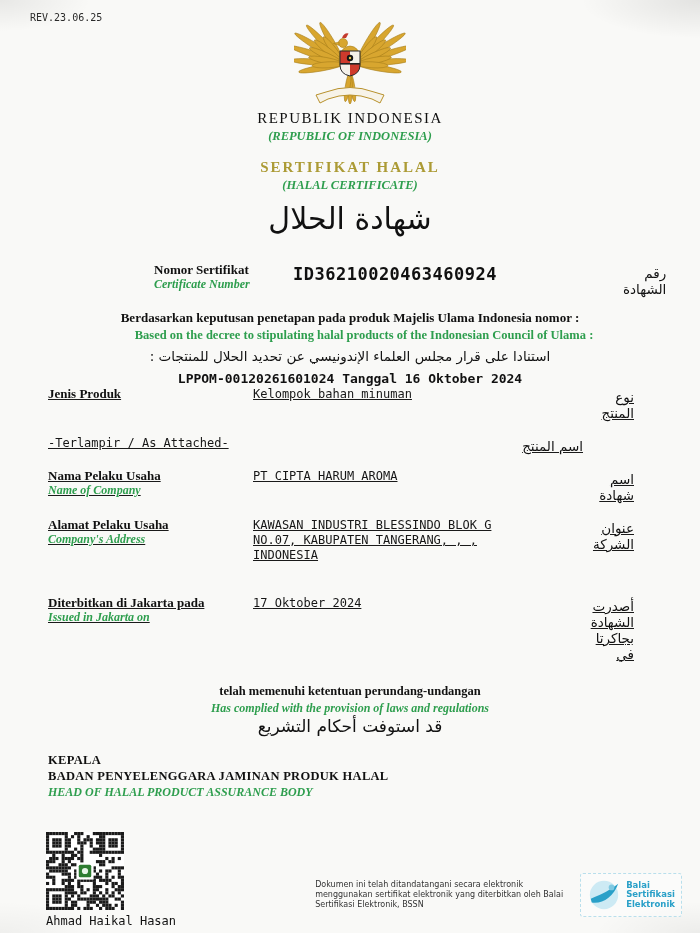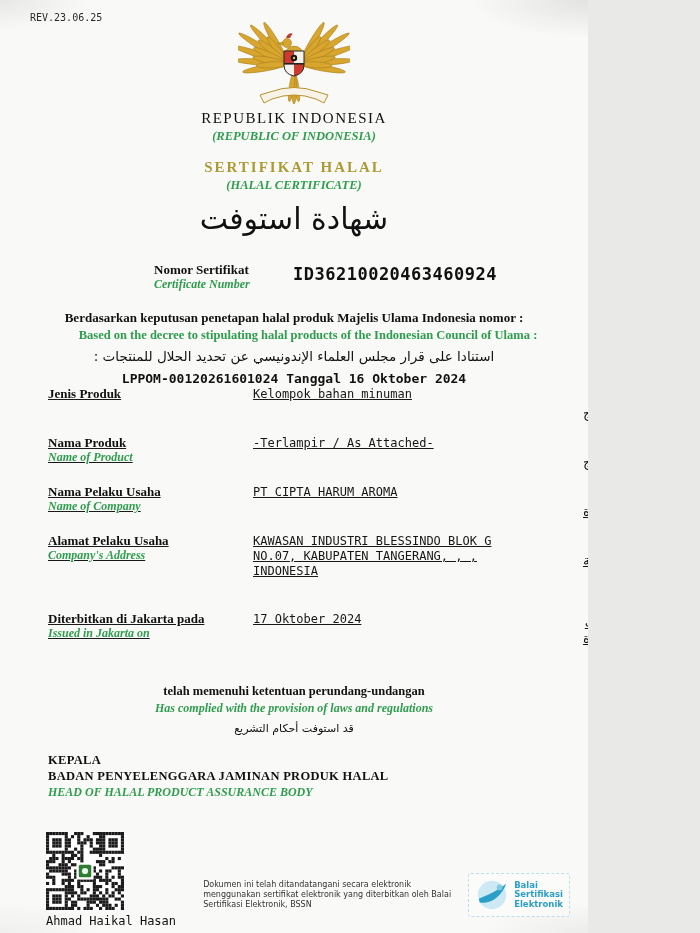--- a/index.html
+++ b/index.html
@@ -3,21 +3,21 @@
 <meta charset="utf-8">
 <style>
   :root{
     --green:#2e9e4e;
     --gold:#ac9b35;
     --teal:#2aa0c8;
   }
   *{margin:0;padding:0;box-sizing:border-box;}
   html,body{margin:0;padding:0;background:#e9e9e7;}
   .page{
-    position:relative;width:588px;height:933px;background:#f9f9f7;
+    position:relative;width:700px;height:933px;background:#f9f9f7;
     font-family:"Liberation Serif",serif;color:#1a1a1a;overflow:hidden;
   }
   .page::before{
     content:"";position:absolute;inset:0;pointer-events:none;
     background:
       radial-gradient(130px 45px at 0% 0%, rgba(0,0,0,0.07), transparent 70%),
       radial-gradient(170px 55px at 100% 0%, rgba(0,0,0,0.09), transparent 70%),
       radial-gradient(150px 45px at 100% 100%, rgba(0,0,0,0.05), transparent 70%),
       radial-gradient(150px 45px at 0% 100%, rgba(0,0,0,0.04), transparent 70%);
   }
@@ -42,21 +42,21 @@
   .decree .d-en{font-size:12.5px;font-weight:bold;color:var(--green);margin-top:2px;padding-left:28px;}
   .decree .d-ar{font-size:13.5px;font-family:"DejaVu Sans",sans-serif;direction:rtl;margin-top:5px;color:#111;}
   .decree .d-num{font-family:"DejaVu Sans Mono",monospace;font-size:13px;font-weight:bold;margin-top:7px;color:#111;}
   .fields{position:absolute;top:386px;left:0;right:16px;text-decoration:underline;}
   .row{margin-bottom:14px;}
   .val{font-family:"DejaVu Sans Mono",monospace;font-size:12px;line-height:15px;color:#161616;white-space:pre-line;padding-top:1px;}
   .row-date{margin-top:32px;}
   .compliance{position:absolute;top:684px;left:0;right:0;text-align:center;}
   .compliance .c-id{font-size:12.5px;font-weight:bold;color:#111;}
   .compliance .c-en{font-size:12px;font-style:italic;font-weight:bold;color:var(--green);margin-top:2px;}
-  .compliance .c-ar{font-size:11px;font-family:"DejaVu Sans",sans-serif;direction:rtl;margin-top:6px;color:#111;}
+  .compliance .c-ar{font-size:17px;font-family:"DejaVu Sans",sans-serif;direction:rtl;margin-top:0;color:#111;}
   .signatory{position:absolute;top:752px;left:48px;}
   .signatory .s-1,.signatory .s-2{font-size:12.5px;font-weight:bold;letter-spacing:0.3px;color:#111;line-height:16px;}
   .signatory .s-en{font-size:12px;font-style:italic;font-weight:bold;color:var(--green);line-height:16px;}
   .signatory .s-ar{font-size:13.5px;font-family:"DejaVu Sans",sans-serif;direction:rtl;margin-top:9px;width:360px;text-align:center;color:#111;}
   .qr{position:absolute;left:46px;top:832px;width:78px;height:78px;}
   .sign-name{position:absolute;left:46px;top:914px;font-family:"DejaVu Sans Mono",monospace;font-size:12px;color:#111;}
   .footer{position:absolute;right:18px;bottom:16px;display:flex;align-items:center;gap:9px;}
   .disclaimer{width:256px;font-family:"DejaVu Sans",sans-serif;font-size:8px;line-height:10px;color:#333;}
   .bsre{display:flex;align-items:center;gap:5px;padding:4px 6px;border:1px dashed #b9dfec;border-radius:3px;background:rgba(255,255,255,0.4);}
   .bsre-text{font-family:"DejaVu Sans",sans-serif;font-size:8.5px;line-height:9.5px;font-weight:bold;color:var(--teal);}
@@ -124,54 +124,50 @@
       <path d="M46 39 h20 v14 q0 9 -10 11 q-10 -2 -10 -11 z" fill="none" stroke="#2b2b2b" stroke-width="1"></path>
       <path d="M22 83 L32 80 Q56 71 80 80 L90 83 L86 91 L78 87 Q56 79 34 87 L26 91 Z" fill="#f7f3e8" stroke="#b8912c" stroke-width="1"></path>
     </svg>
   </div>
 
   <div class="header">
     <div class="country-id">REPUBLIK INDONESIA</div>
     <div class="country-en">(REPUBLIC OF INDONESIA)</div>
     <div class="title-id">SERTIFIKAT HALAL</div>
     <div class="title-en">(HALAL CERTIFICATE)</div>
-    <div class="title-ar">شهادة استوفت</div>
+    <div class="title-ar">شهادة الحلال</div>
   </div>
 
   <div class="grid-row cert-row">
     <div class="lbl">
       <div class="l-id">Nomor Sertifikat</div>
       <div class="l-en">Certificate Number</div>
     </div>
     <div class="cert-value">ID36210020463460924</div>
     <div class="ar">رقم الشهادة</div>
   </div>
 
   <div class="decree">
-    <div class="d-id">Berdasarkan keputusan penetapan halal produk Majelis Ulama Indonesia nomor :</div>
+    <div class="d-id">Berdasarkan keputusan penetapan pada produk Majelis Ulama Indonesia nomor :</div>
     <div class="d-en">Based on the decree to stipulating halal products of the Indonesian Council of Ulama :</div>
     <div class="d-ar">استنادا على قرار مجلس العلماء الإندونيسي عن تحديد الحلال للمنتجات :</div>
     <div class="d-num">LPPOM-00120261601024 Tanggal 16 Oktober 2024</div>
   </div>
 
   <div class="fields">
 
     <div class="grid-row row">
       <div class="lbl">
         <div class="l-id">Jenis Produk</div>
       </div>
       <div class="val">Kelompok bahan minuman</div>
       <div class="ar">نوع المنتج</div>
     </div>
 
     <div class="grid-row row">
-      <div class="lbl">
-        <div class="l-id">Nama Produk</div>
-        <div class="l-en">Name of Product</div>
-      </div>
       <div class="val">-Terlampir / As Attached-</div>
       <div class="ar">اسم المنتج</div>
     </div>
 
     <div class="grid-row row">
       <div class="lbl">
         <div class="l-id">Nama Pelaku Usaha</div>
         <div class="l-en">Name of Company</div>
       </div>
       <div class="val">PT CIPTA HARUM AROMA</div>

